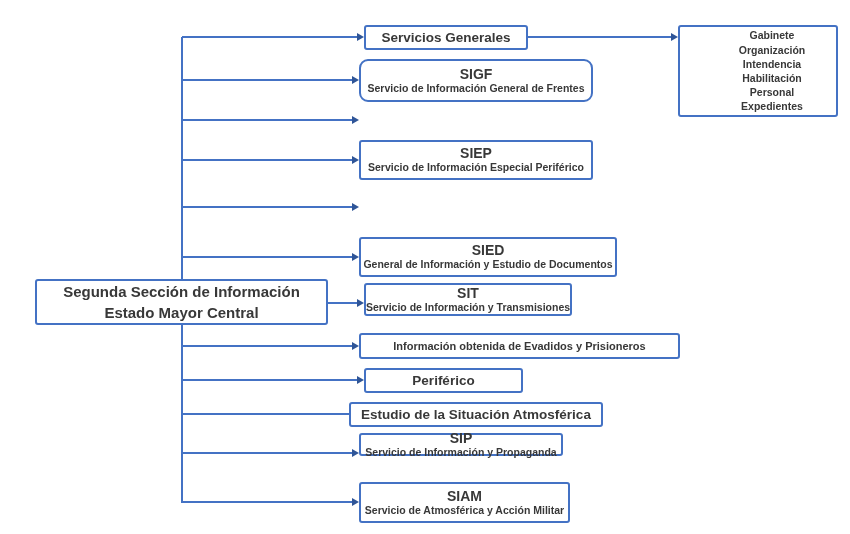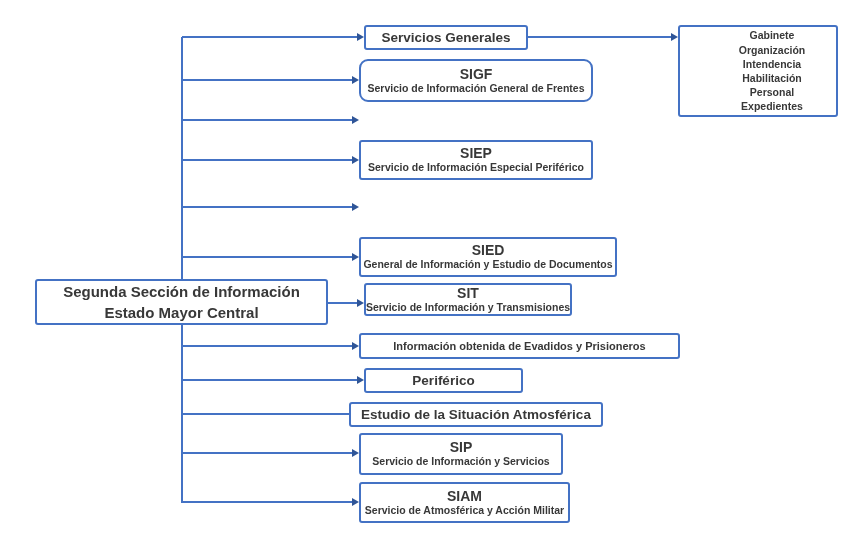--- a/index.html
+++ b/index.html
@@ -136,23 +136,23 @@
   </div>
 
   <div class="box" style="left:364px;top:368px;width:159px;height:25px;">
     <div class="title-line">Periférico</div>
   </div>
 
   <div class="box" style="left:349px;top:402px;width:254px;height:25px;">
     <div class="title-line">Estudio de la Situación Atmosférica</div>
   </div>
 
-  <div class="box" style="left:359px;top:433px;width:204px;height:42px;">
+  <div class="box" style="left:359px;top:433px;width:204px;height:23px;">
     <div class="acronym">SIP</div>
-    <div class="subtitle">Servicio de Información y Servicios</div>
+    <div class="subtitle">Servicio de Información y Propaganda</div>
   </div>
 
   <div class="box" style="left:359px;top:482px;width:211px;height:41px;">
     <div class="acronym">SIAM</div>
     <div class="subtitle">Servicio de Atmosférica y Acción Militar</div>
   </div>
 
   <div class="box sub-list" style="left:678px;top:25px;width:160px;height:92px;padding-left:28px;">
     <div>Gabinete</div>
     <div>Organización</div>

